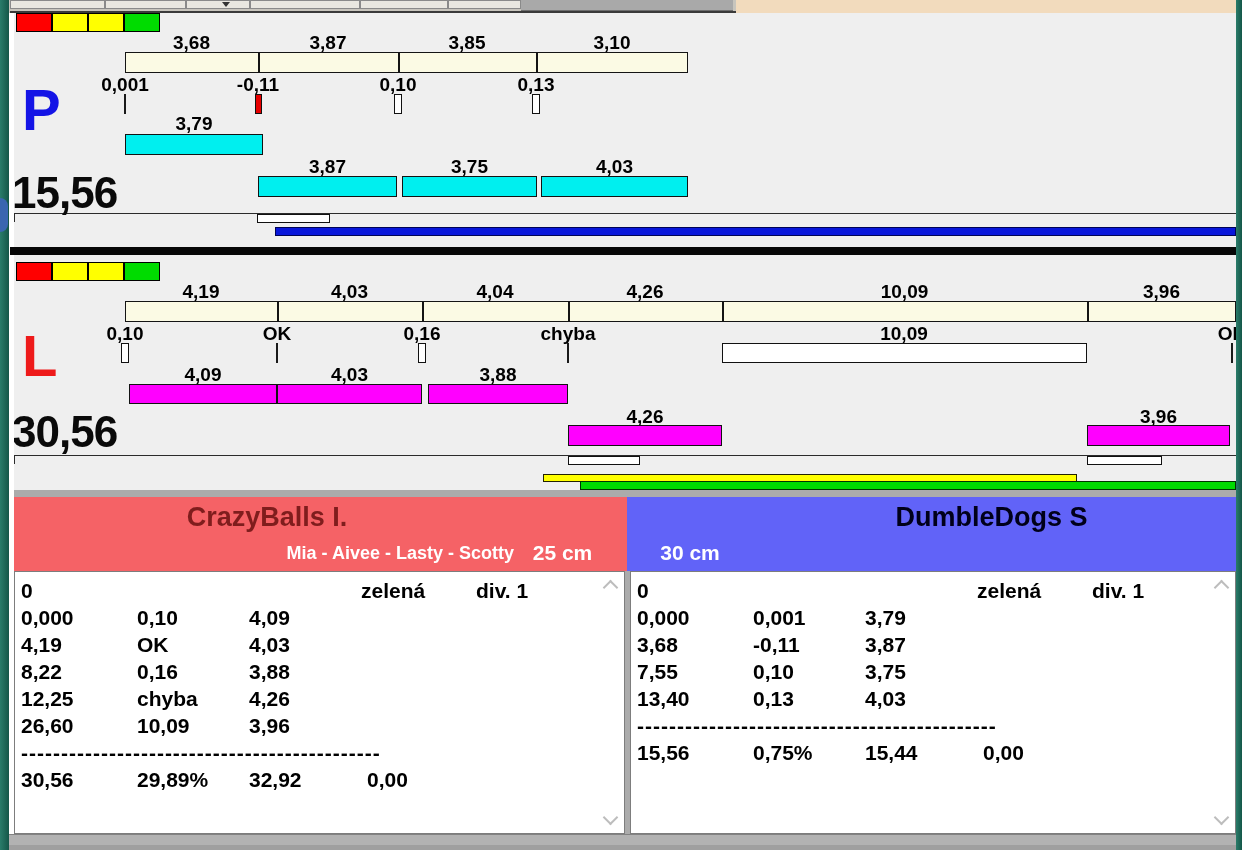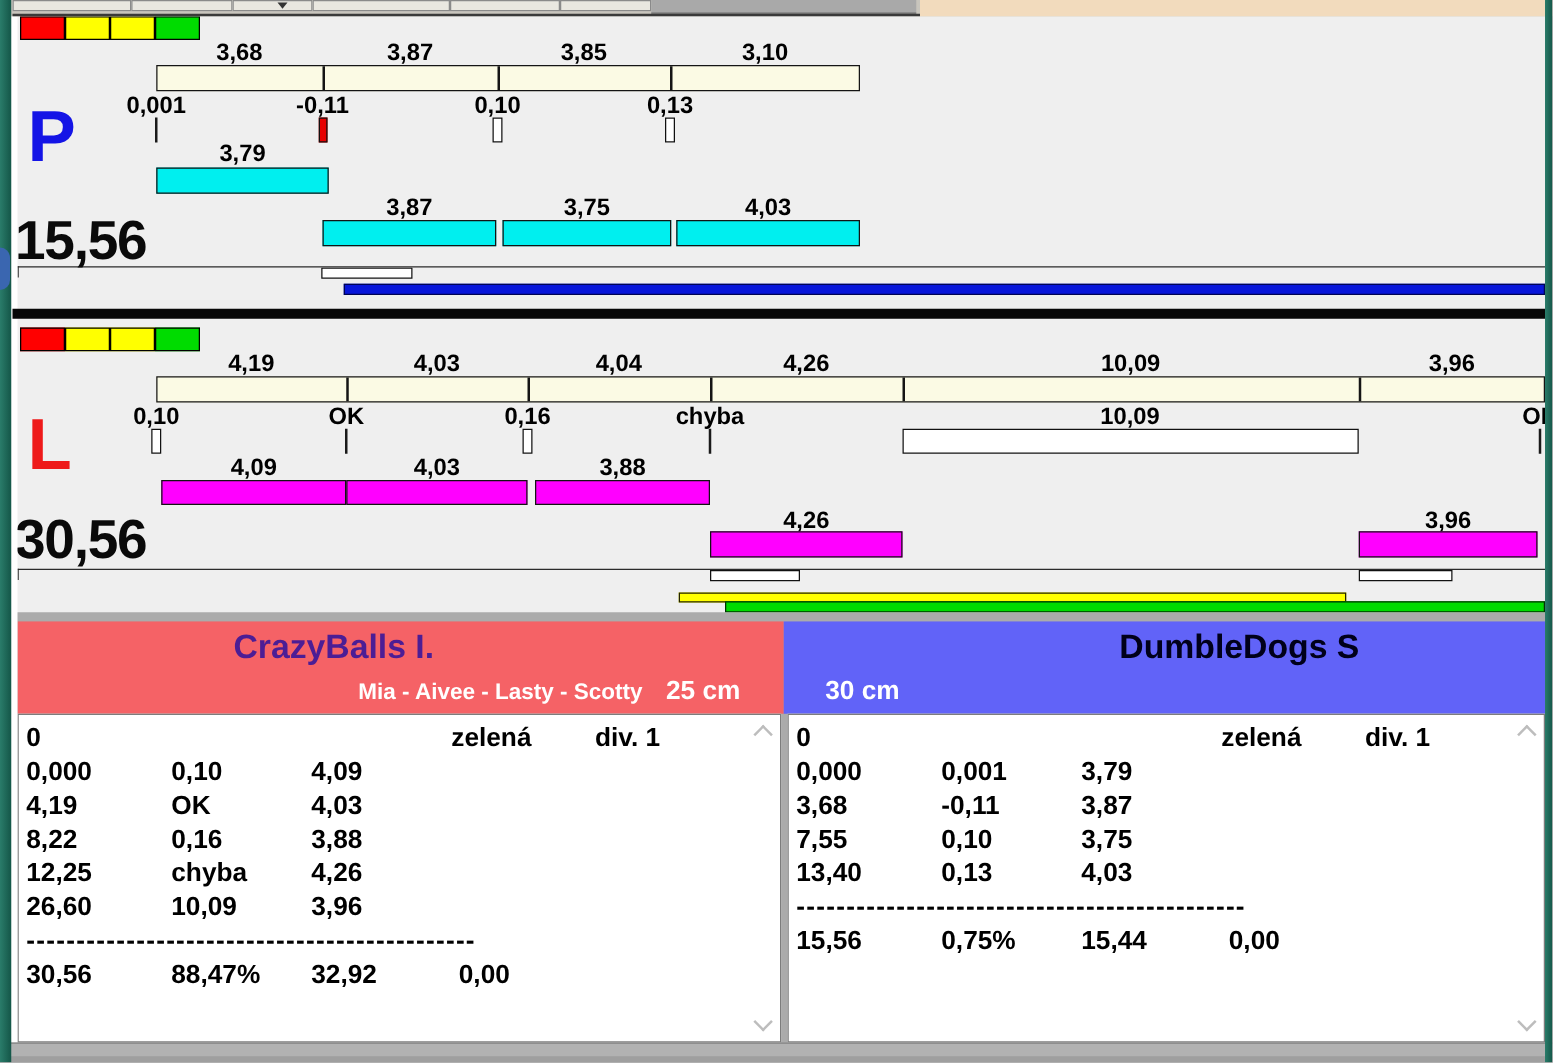--- a/index.html
+++ b/index.html
@@ -205,21 +205,21 @@
       </div>
     <div class="big-letter" style="top: 72px; color: rgb(238, 26, 26);">L</div>
     <div class="big-total" style="top:155px">30,56</div>
   </div>
 
   <div class="gray-sep"></div>
 
   <div class="team-header th-left" style="background: rgb(245, 98, 102);"></div>
   <div class="team-header th-right" style="background: rgb(97, 99, 248);"></div>
 
-  <div class="team-name" style="left: 14px; width: 506px; color: #4c1d95;">CrazyBalls I.</div>
+  <div class="team-name" style="left: 14px; width: 506px; color: #7f1d1d;">CrazyBalls I.</div>
   <div class="team-name" style="left: 747px; width: 489px; color: rgb(0, 0, 26);">DumbleDogs S</div>
   <div class="team-dogs" style="left:14px;width:500px">Mia - Aivee - Lasty - Scotty</div>
   <div class="team-cm" style="left:500px;width:125px">25 cm</div>
   <div class="team-cm" style="left:630px;width:120px">30 cm</div>
 
 
   <div class="results res-left">
     <div class="chev chev-up"></div>
     <div class="chev chev-down"></div>
   <div class="res-cell" style="left: 6px; top: 7px;">0</div>
@@ -235,21 +235,21 @@
       <div class="res-cell" style="left: 122px; top: 88px;">0,16</div>
       <div class="res-cell" style="left: 234px; top: 88px;">3,88</div>
       <div class="res-cell" style="left: 6px; top: 115px;">12,25</div>
       <div class="res-cell" style="left: 122px; top: 115px;">chyba</div>
       <div class="res-cell" style="left: 234px; top: 115px;">4,26</div>
       <div class="res-cell" style="left: 6px; top: 142px;">26,60</div>
       <div class="res-cell" style="left: 122px; top: 142px;">10,09</div>
       <div class="res-cell" style="left: 234px; top: 142px;">3,96</div>
       <div class="res-cell res-dashes" style="left: 6px; top: 169px;">---------------------------------------------</div>
       <div class="res-cell" style="left: 6px; top: 196px;">30,56</div>
-      <div class="res-cell" style="left: 122px; top: 196px;">88,47%</div>
+      <div class="res-cell" style="left: 122px; top: 196px;">29,89%</div>
       <div class="res-cell" style="left: 234px; top: 196px;">32,92</div>
       <div class="res-cell" style="left: 352px; top: 196px;">0,00</div>
     </div>
   <div class="results res-right">
     <div class="chev chev-up"></div>
     <div class="chev chev-down"></div>
   <div class="res-cell" style="left: 6px; top: 7px;">0</div>
       <div class="res-cell" style="left: 346px; top: 7px;">zelená</div>
       <div class="res-cell" style="left: 461px; top: 7px;">div. 1</div>
       <div class="res-cell" style="left: 6px; top: 34px;">0,000</div>

